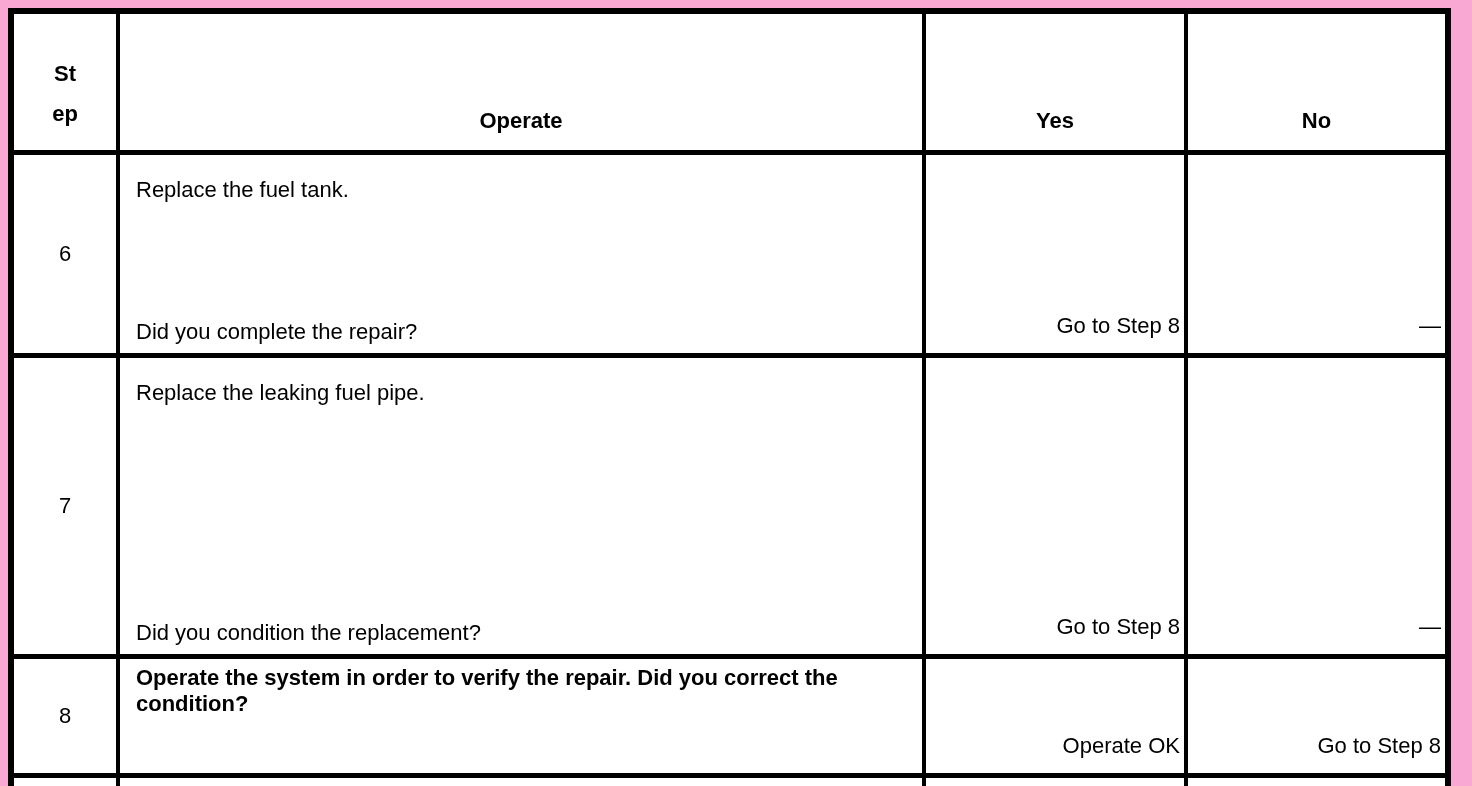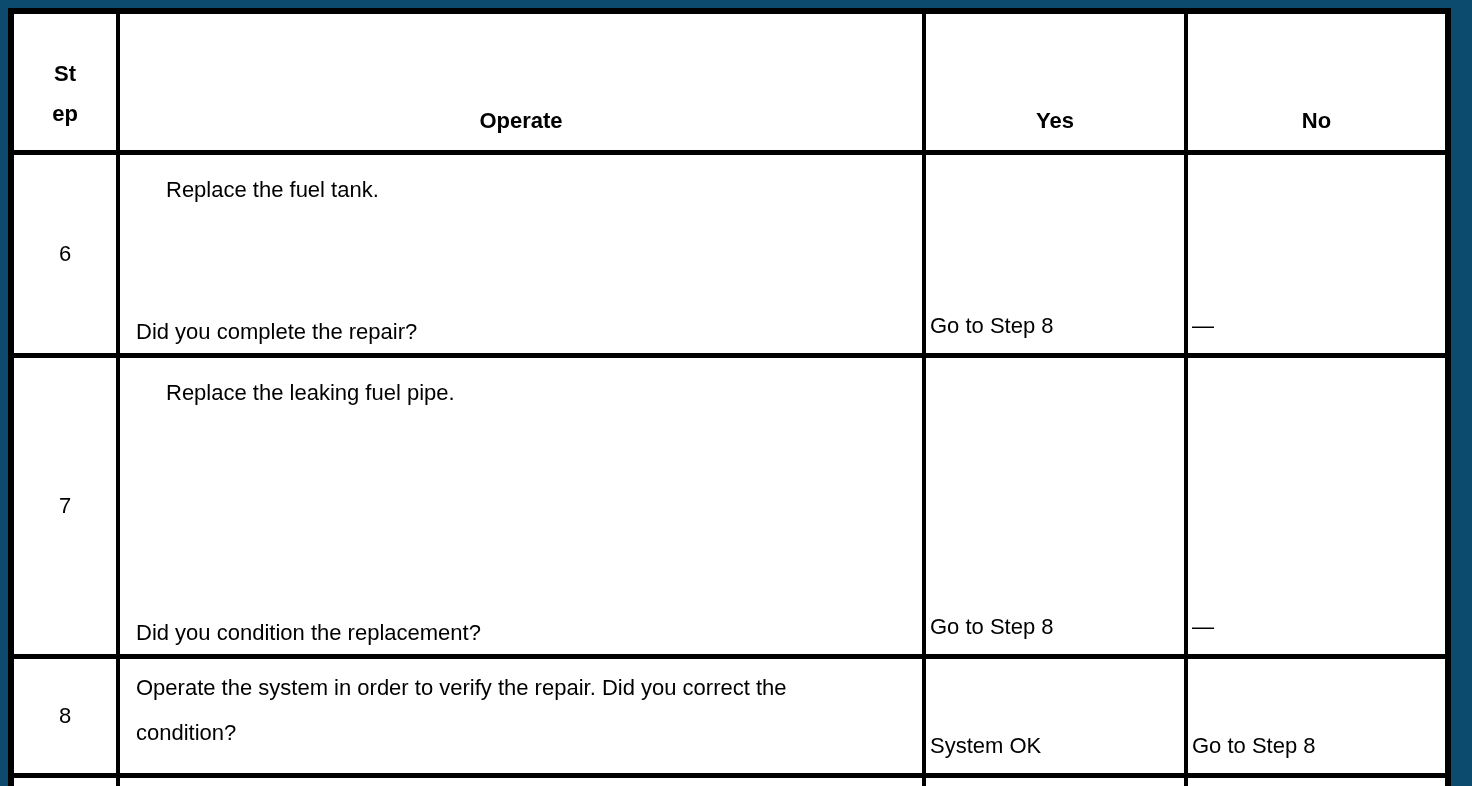--- a/index.html
+++ b/index.html
@@ -4,21 +4,21 @@
 <style>
   html, body {
     margin: 0;
     padding: 0;
     background: #ffffff;
   }
   .page {
     position: relative;
     width: 1472px;
     height: 786px;
-    background: #0c4a6e;
+    background: #f9a8d4;
     overflow: hidden;
     font-family: "Liberation Sans", sans-serif;
     color: #000000;
   }
   table.proc {
     position: absolute;
     left: 8px;
     top: 8px;
     border-collapse: collapse;
     table-layout: fixed;
@@ -73,40 +73,40 @@
     padding: 0;
   }
   .action-inner {
     position: relative;
     width: 100%;
   }
   .action-inner.h6 { height: 198px; }
   .action-inner.h7 { height: 296px; }
   .instruction {
     padding: 22px 10px 0 16px;
-    margin-left: 30px;
   }
   .question {
     position: absolute;
     left: 16px;
     bottom: 8px;
     white-space: nowrap;
   }
 
   
   td.action-wrap8 {
     vertical-align: top;
     padding: 6px 60px 0 16px;
-    line-height: 45px;
+    line-height: 26px;
     height: 108px;
+    font-weight: bold;
   }
 
   
   td.result {
-    text-align: left;
+    text-align: right;
     vertical-align: bottom;
     padding: 0 4px 14px 4px;
   }
 
   
   tr.cut td {
     height: 44px;
     border-bottom: none;
   }
 </style>
@@ -159,21 +159,21 @@
         </td>
         <td class="result">Go to Step 8</td>
         <td class="result">—</td>
       </tr>
 
       <tr>
         <td class="step">8</td>
         <td class="action-wrap8">
           <span>Operate the system in order to verify the repair. Did you correct the condition?</span>
         </td>
-        <td class="result">System OK</td>
+        <td class="result">Operate OK</td>
         <td class="result">Go to Step 8</td>
       </tr>
 
       <tr class="cut">
         <td></td>
         <td></td>
         <td></td>
         <td></td>
       </tr>
     </tbody>

